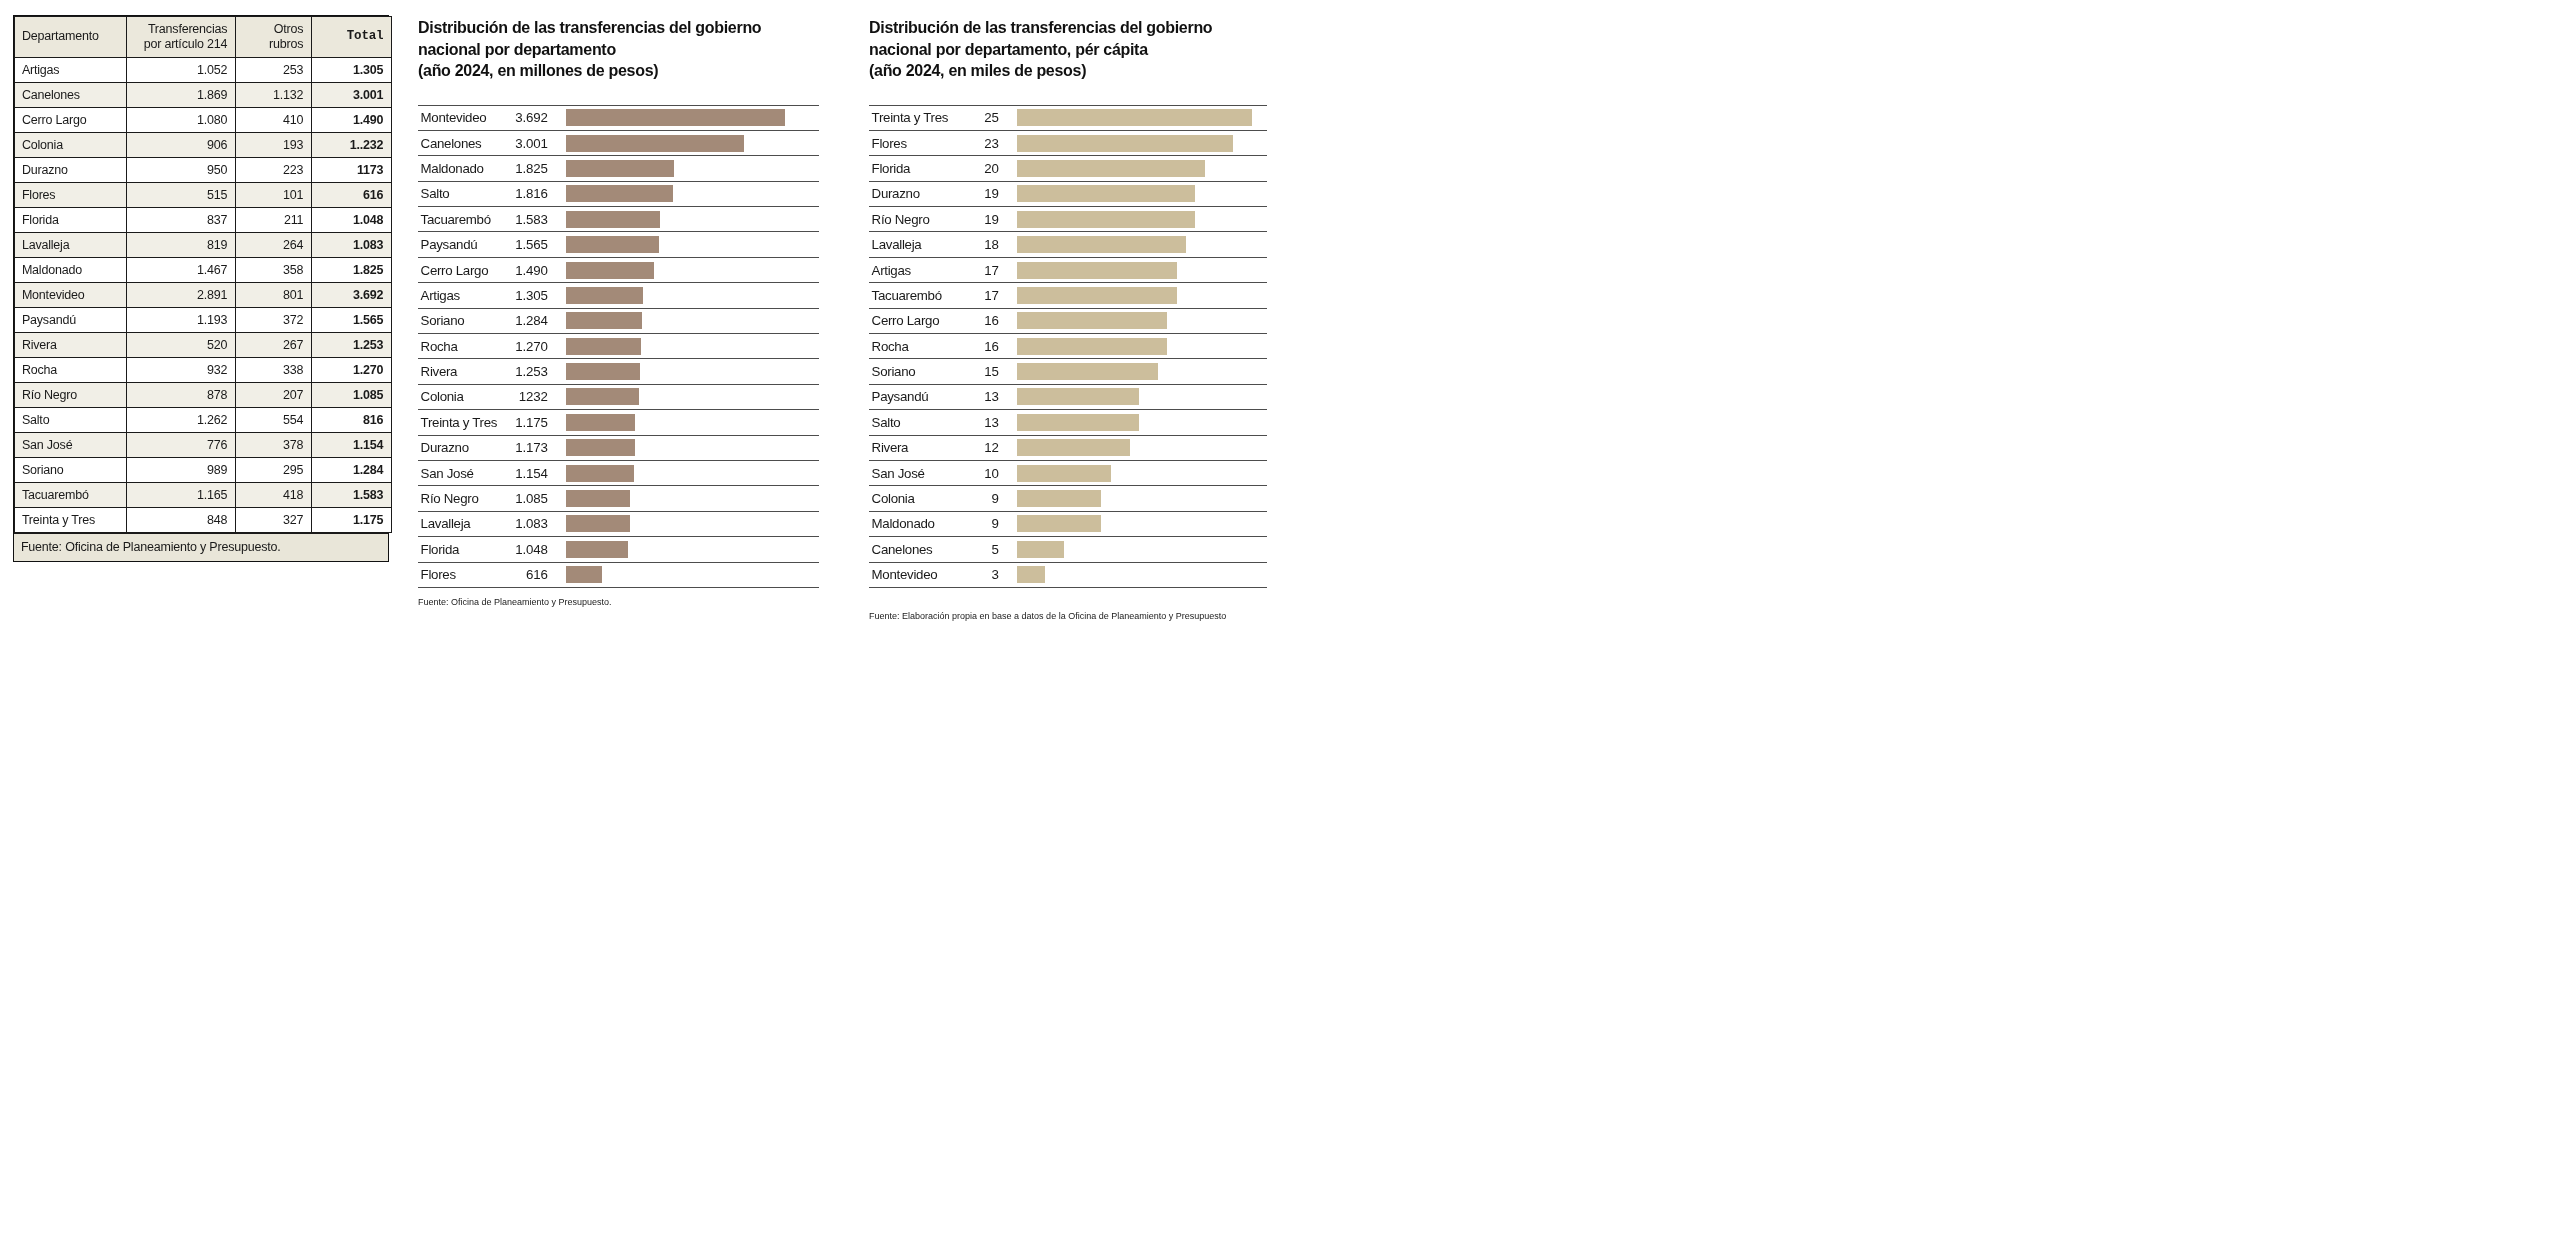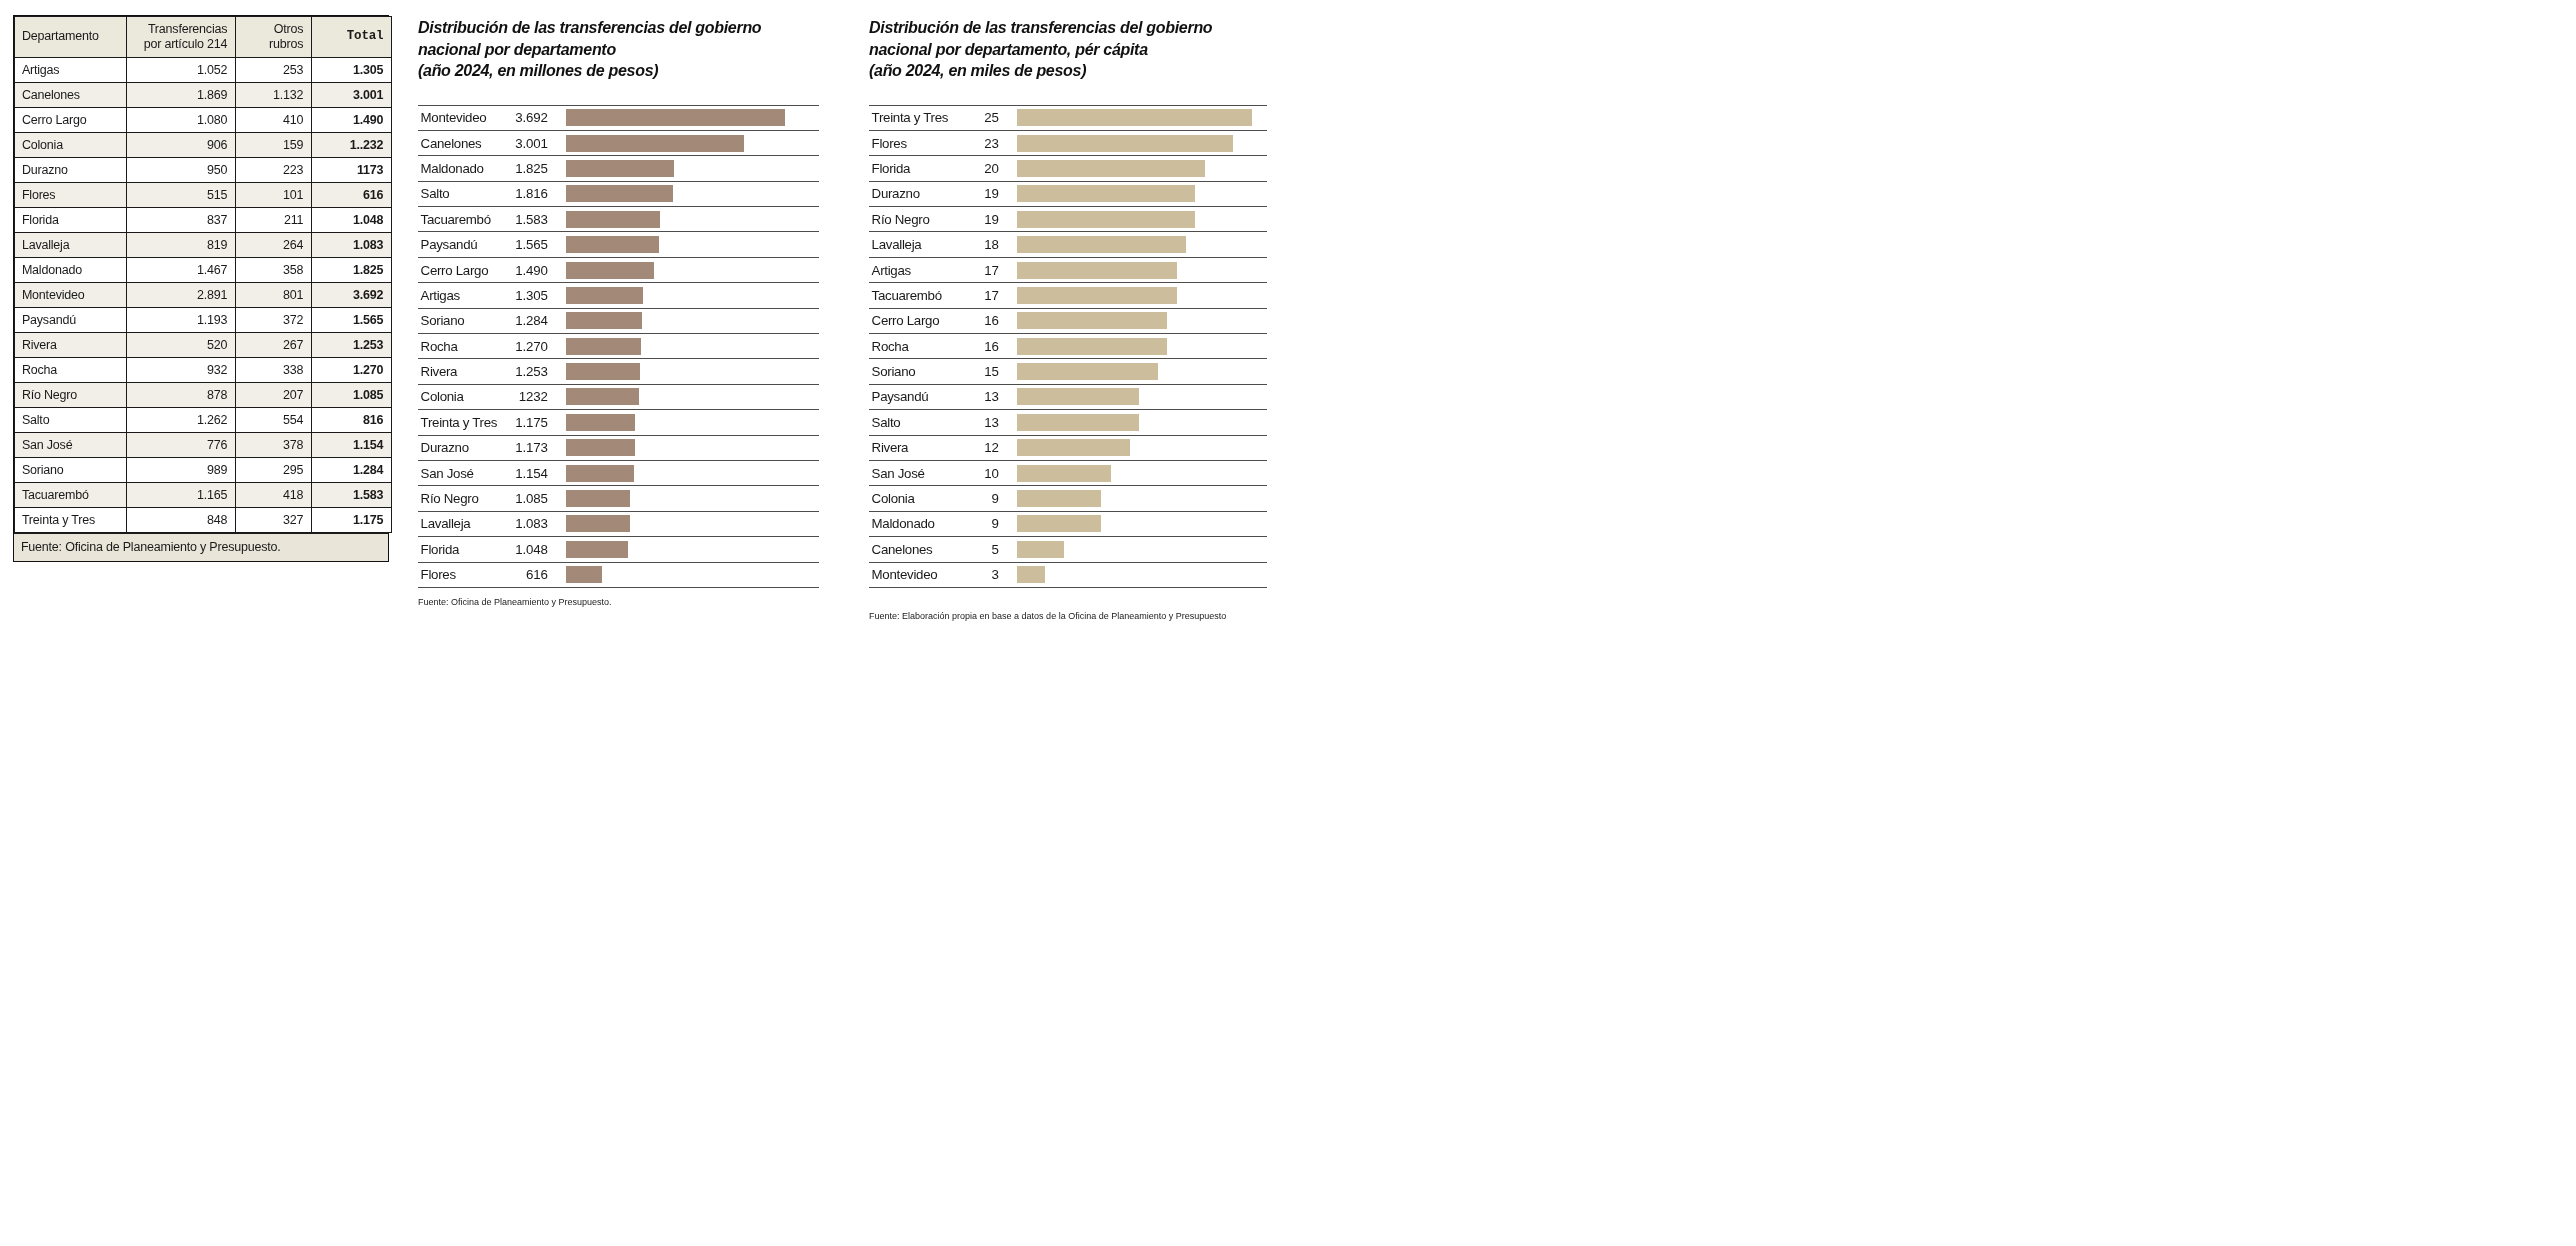--- a/index.html
+++ b/index.html
@@ -38,21 +38,21 @@
     border-top:0.9px solid #1a1a1a;background:#e9e6d9;height:27.5px;
     display:flex;align-items:center;padding-left:6.9px;
     font-size:12.5px;letter-spacing:-0.2px;
   }
   
   .chart-panel{position:absolute;top:17px;}
   .chart1{left:418px;width:401px;}
   .chart2{left:869px;width:398px;}
   .ctitle{
     font-weight:bold;font-size:16px;line-height:21.5px;
-    letter-spacing:-0.3px;white-space:pre;color:#111;font-style:italic;
+    letter-spacing:-0.3px;white-space:pre;color:#111;
   }
   .crows{margin-top:23px;border-bottom:1.3px solid #4d4d4d;}
   .crow{
     display:flex;align-items:center;height:25.4px;
     border-top:1.3px solid #4d4d4d;box-sizing:border-box;
   }
   .clabel{
     flex:0 0 82px;font-size:13.3px;letter-spacing:-0.3px;
     padding-left:2.6px;white-space:nowrap;overflow:visible;
   }
@@ -101,21 +101,21 @@
         </tr>
         <tr>
           <td class="c-dept">Cerro Largo</td>
           <td class="c-num">1.080</td>
           <td class="c-num">410</td>
           <td class="c-total">1.490</td>
         </tr>
         <tr>
           <td class="c-dept">Colonia</td>
           <td class="c-num">906</td>
-          <td class="c-num">159</td>
+          <td class="c-num">193</td>
           <td class="c-total">1..232</td>
         </tr>
         <tr>
           <td class="c-dept">Durazno</td>
           <td class="c-num">950</td>
           <td class="c-num">223</td>
           <td class="c-total">1173</td>
         </tr>
         <tr>
           <td class="c-dept">Flores</td>

